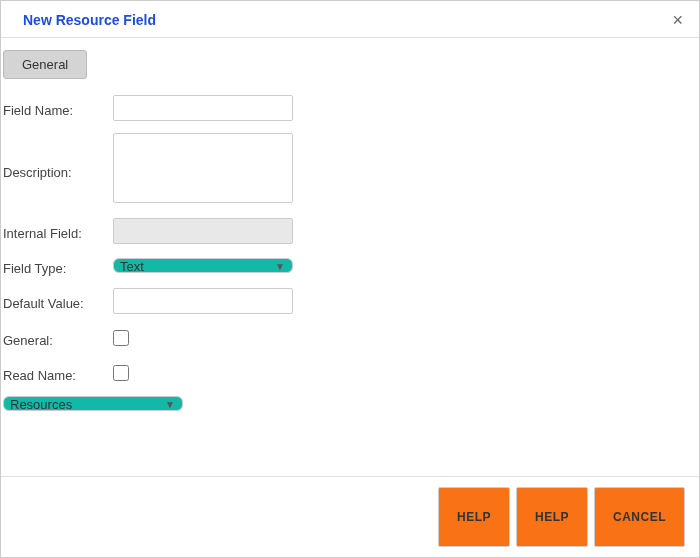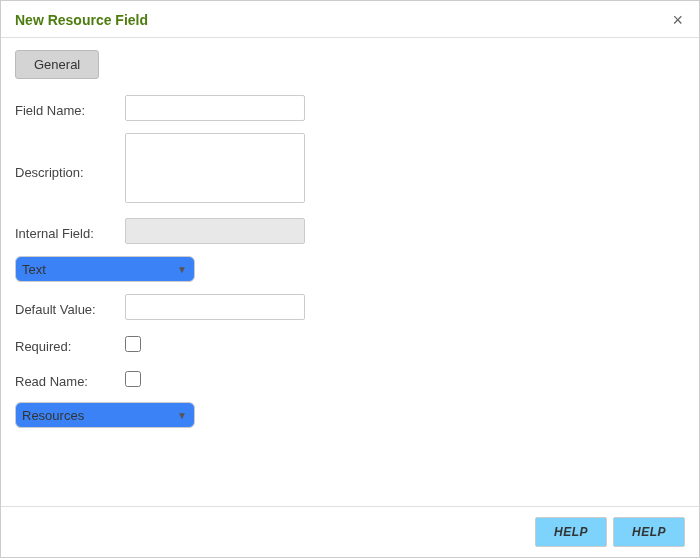--- a/index.html
+++ b/index.html
@@ -36,37 +36,38 @@
       display: flex;
       align-items: center;
       justify-content: space-between;
       padding: 10px 14px 8px 14px;
       border-bottom: 1px solid #e0e0e0;
     }
 
     .dialog-title {
       font-size: 14px;
       font-weight: bold;
-      color: #4d7c0f;
+      color: #1d4ed8;
+      margin-left: 8px;
     }
 
     .close-btn {
       cursor: pointer;
       font-size: 18px;
       color: #666;
       background: none;
       border: none;
       line-height: 1;
       padding: 0 2px;
     }
 
     .dialog-body {
       flex: 1;
       overflow-y: auto;
-      padding: 12px 14px;
+      padding: 12px 2px;
     }
 
     .tab-bar {
       margin-bottom: 16px;
     }
 
     .tab-button {
       display: inline-block;
       padding: 6px 18px;
       background: #d4d4d4;
@@ -123,27 +124,27 @@
     }
 
     .select-wrapper {
       position: relative;
       display: inline-block;
       width: 180px;
     }
 
     .select-wrapper select {
       width: 100%;
-      height: 26px;
+      height: 15px;
       border: 1px solid #ccc;
       border-radius: 6px;
       padding: 0 6px;
       font-size: 13px;
       outline: none;
-      background: #3b82f6;
+      background: #14b8a6;
       appearance: none;
       -webkit-appearance: none;
       cursor: pointer;
     }
 
     .select-arrow {
       position: absolute;
       right: 8px;
       top: 50%;
       transform: translateY(-50%);
@@ -162,30 +163,29 @@
     .dialog-footer {
       display: flex;
       justify-content: flex-end;
       align-items: center;
       padding: 10px 14px;
       border-top: 1px solid #e0e0e0;
       gap: 6px;
     }
 
     .footer-btn {
-      padding: 7px 18px;
-      border: 1px solid #ccc;
-      background: #7dd3fc;
+      padding: 22px 18px;
+      border: 1px solid #ccc;
+      background: #f97316;
       border-radius: 2px;
       cursor: pointer;
       font-size: 12px;
       font-weight: bold;
       color: #333;
       letter-spacing: 0.5px;
-      font-style: italic;
     }
   </style>
 </head>
 <body>
 
 <div class="dialog">
 
   <div class="dialog-header">
     <span class="dialog-title">New Resource Field</span>
     <button class="close-btn">×</button>
@@ -212,20 +212,21 @@
     </div>
 
     <div class="form-row">
       <label class="form-label">Internal Field:</label>
       <div class="form-control">
         <input type="text" class="readonly-field" readonly="" style="">
       </div>
     </div>
 
     <div class="form-row">
+      <label class="form-label">Field Type:</label>
       <div class="form-control">
         <div class="select-wrapper">
           <select>
             <option>Text</option>
             <option>Number</option>
             <option>Date</option>
             <option>Boolean</option>
           </select>
           <span class="select-arrow">▼</span>
         </div>
@@ -233,21 +234,21 @@
     </div>
 
     <div class="form-row">
       <label class="form-label">Default Value:</label>
       <div class="form-control">
         <input type="text" style="">
       </div>
     </div>
 
     <div class="form-row">
-      <label class="form-label">Required:</label>
+      <label class="form-label">General:</label>
       <div class="form-control">
         <input type="checkbox" style="">
       </div>
     </div>
 
     <div class="form-row">
       <label class="form-label">Read Name:</label>
       <div class="form-control">
         <input type="checkbox" style="">
       </div>
@@ -264,15 +265,16 @@
           <span class="select-arrow">▼</span>
         </div>
       </div>
     </div>
 
   </div>
 
   <div class="dialog-footer">
     <button class="footer-btn">HELP</button>
     <button class="footer-btn">HELP</button>
+    <button class="footer-btn">CANCEL</button>
   </div>
 
 </div>
 
 </body></html>

